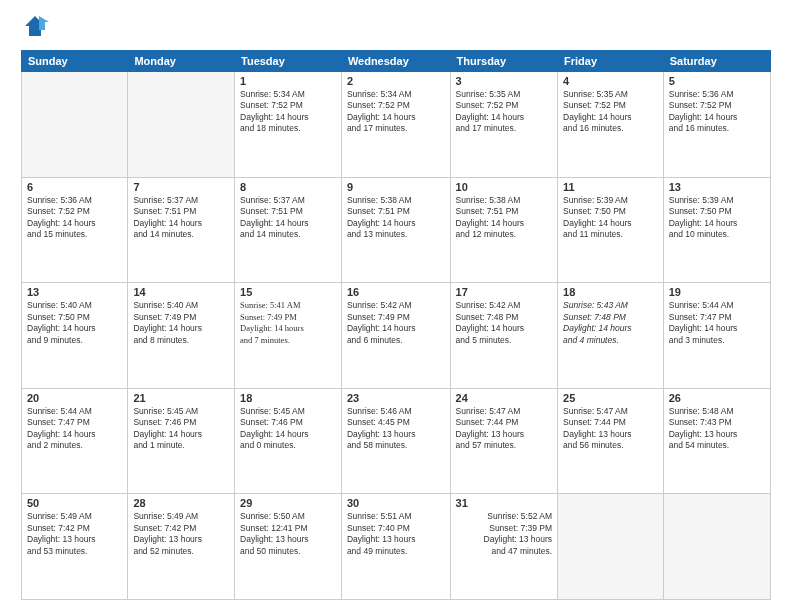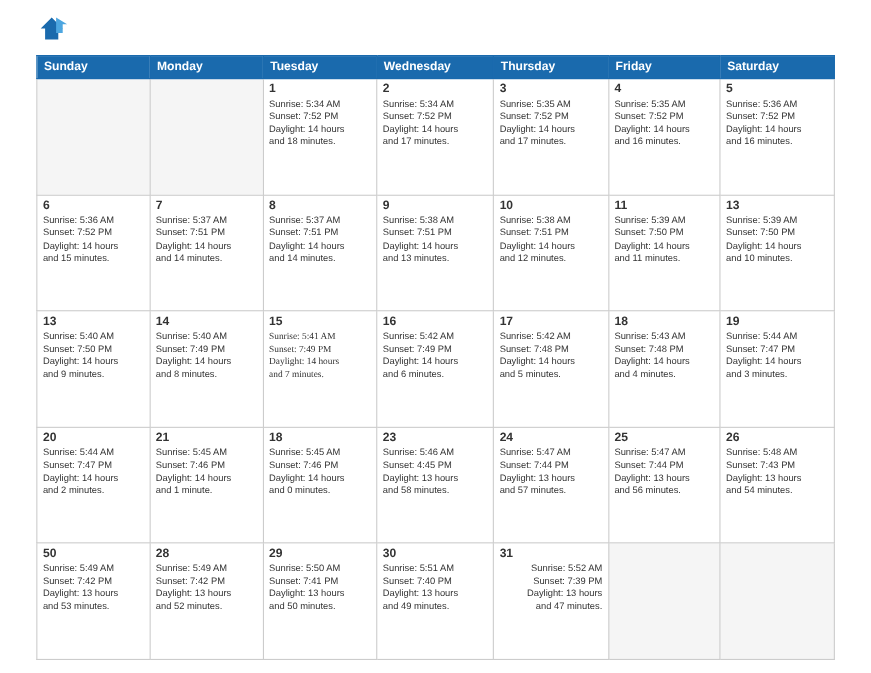--- a/index.html
+++ b/index.html
@@ -6,21 +6,21 @@
     body {
       font-family: Arial, sans-serif;
       background: #fff;
       width: 792px;
       height: 612px;
       overflow: hidden;
     }
     .page {
       width: 792px;
       height: 612px;
-      padding: 12px 33px;
+      padding: 12px 21px;
       display: flex;
       flex-direction: column;
     }
     .header {
       display: flex;
       justify-content: space-between;
       align-items: flex-start;
       margin-bottom: 10px;
     }
     .logo {
@@ -254,21 +254,21 @@
           </td>
           <td>
             <div class="day-num">17</div>
             <div class="day-info" style="white-space: pre-line;">Sunrise: 5:42 AM
 Sunset: 7:48 PM
 Daylight: 14 hours
 and 5 minutes.</div>
           </td>
           <td>
             <div class="day-num">18</div>
-            <div class="day-info" style="white-space: pre-line;">Sunrise: 5:43 AM
+            <div class="day-info" style="white-space: pre-line; font-style: italic;">Sunrise: 5:43 AM
 Sunset: 7:48 PM
 Daylight: 14 hours
 and 4 minutes.</div>
           </td>
           <td>
             <div class="day-num">19</div>
             <div class="day-info" style="white-space: pre-line;">Sunrise: 5:44 AM
 Sunset: 7:47 PM
 Daylight: 14 hours
 and 3 minutes.</div>
@@ -336,21 +336,21 @@
           <td>
             <div class="day-num">28</div>
             <div class="day-info" style="white-space: pre-line;">Sunrise: 5:49 AM
 Sunset: 7:42 PM
 Daylight: 13 hours
 and 52 minutes.</div>
           </td>
           <td>
             <div class="day-num">29</div>
             <div class="day-info" style="white-space: pre-line;">Sunrise: 5:50 AM
-Sunset: 7:41 PM
+Sunset: 12:41 PM
 Daylight: 13 hours
 and 50 minutes.</div>
           </td>
           <td>
             <div class="day-num">30</div>
             <div class="day-info" style="white-space: pre-line;">Sunrise: 5:51 AM
 Sunset: 7:40 PM
 Daylight: 13 hours
 and 49 minutes.</div>
           </td>

